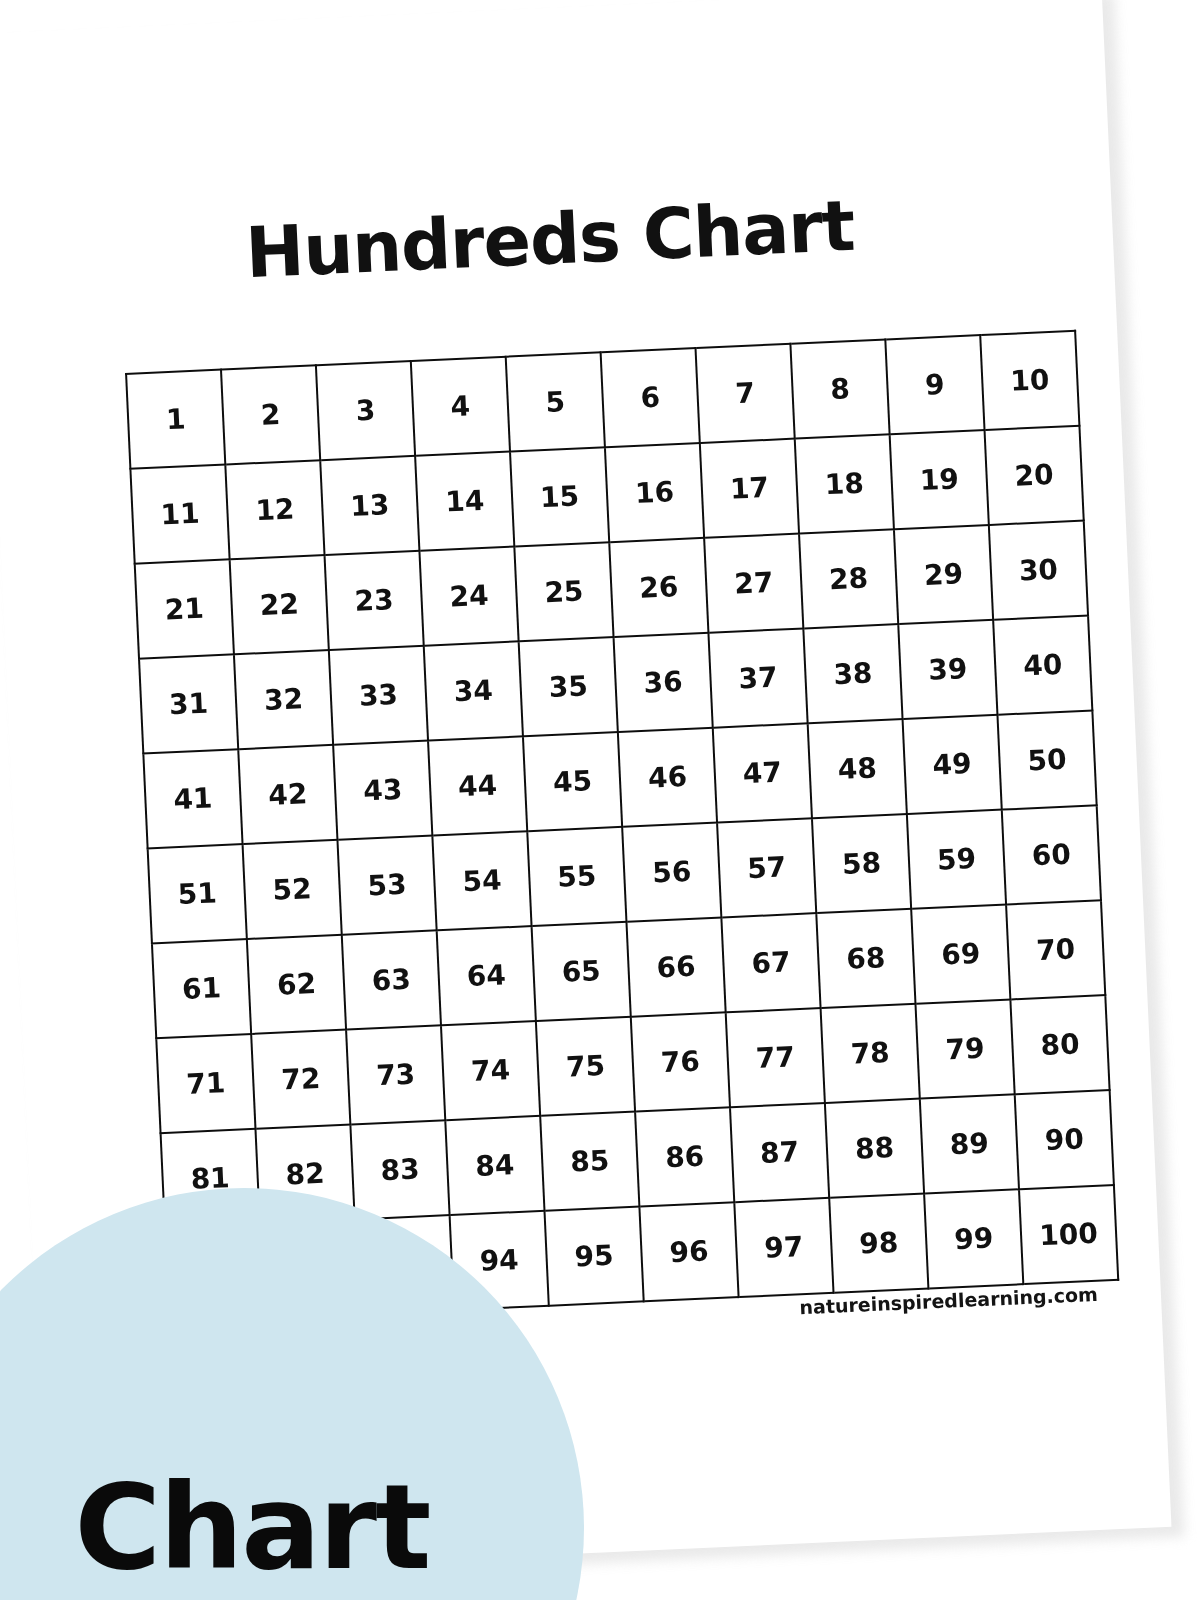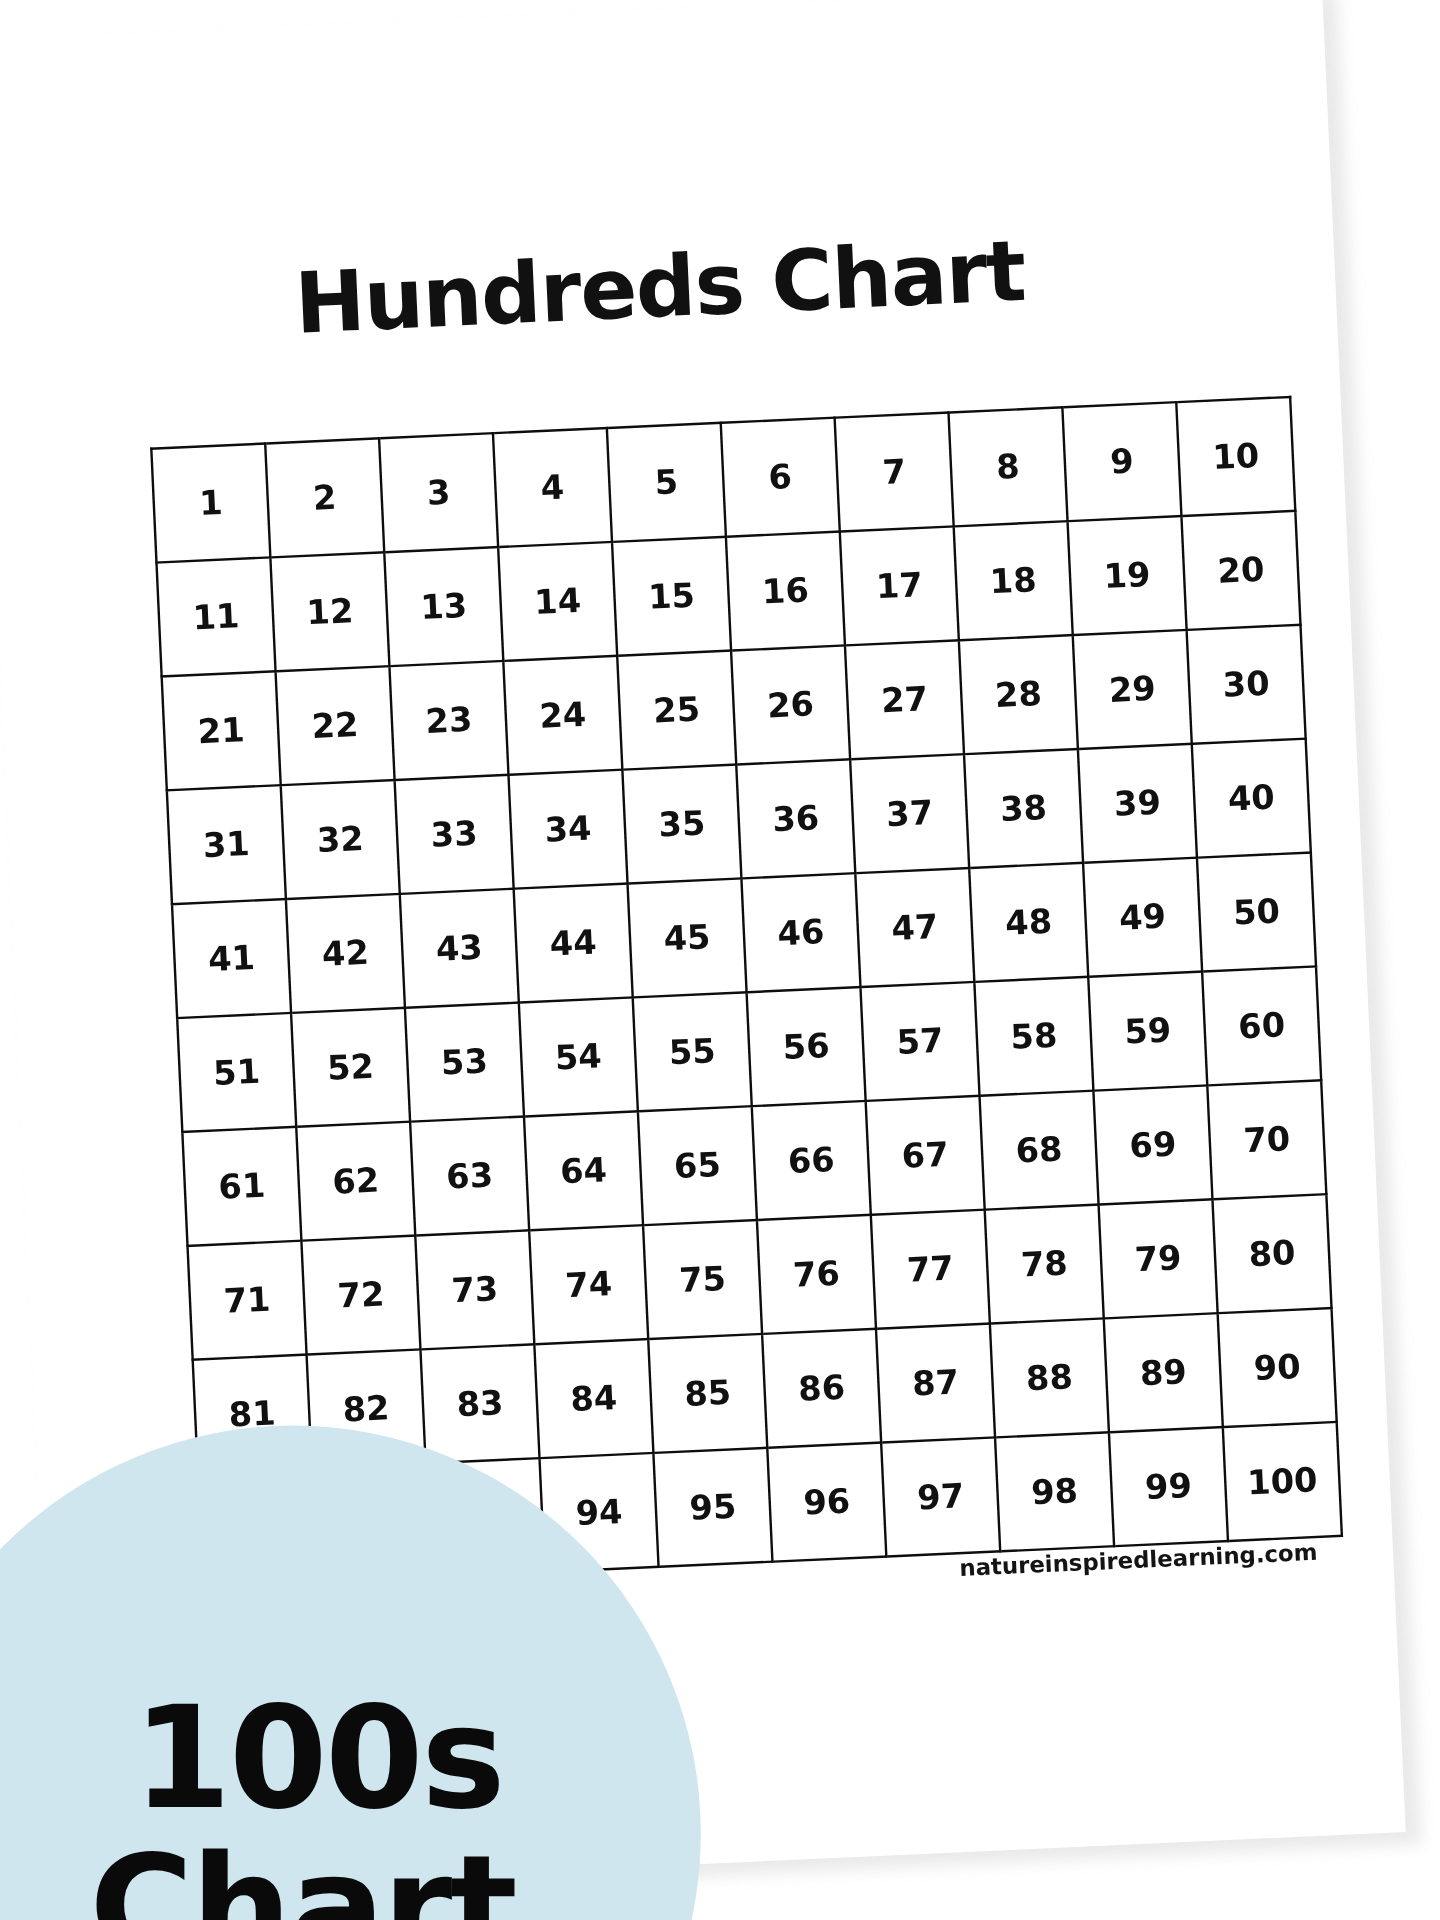--- a/index.html
+++ b/index.html
@@ -254,17 +254,16 @@
           </tr>
         </tbody>
       </table>
     </div>
 
     <div id="site-credit">natureinspiredlearning.com</div>
 
   </div>
 
   <div id="badge">
-    <div class="badge-line l1">100s</div>
     <div class="badge-line l2">Chart</div>
   </div>
 
 </div>
 
 </body></html>

